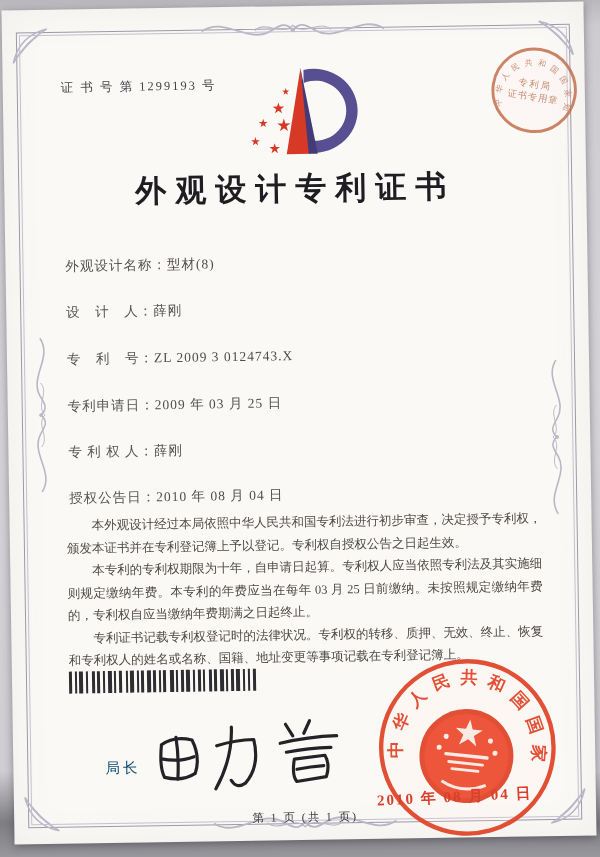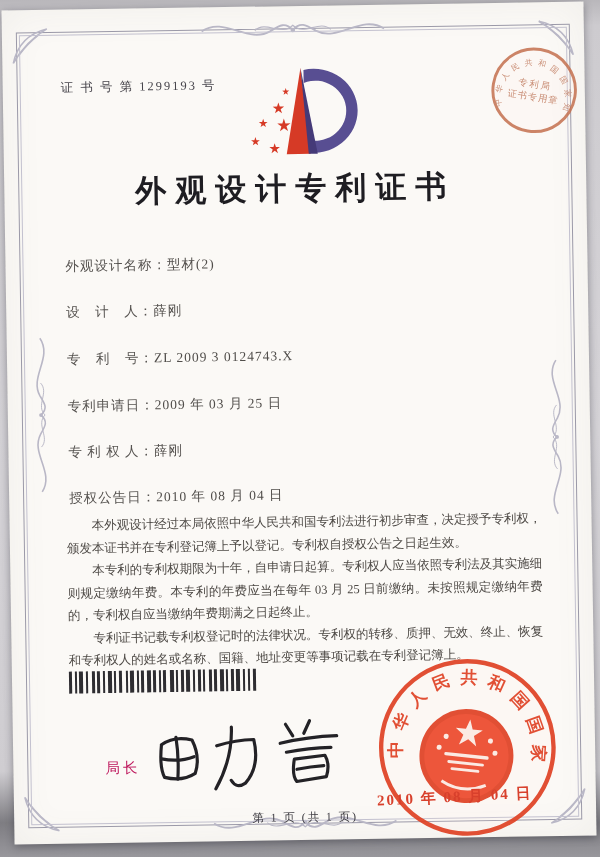--- a/index.html
+++ b/index.html
@@ -44,21 +44,21 @@
   .frow4{top:186px;} .frow5{top:232px;}
 
   .paras{position:absolute;left:57px;right:50px;top:505px;
     font-size:12.5px;line-height:22.5px;color:#4e4a46;text-align:justify;}
   .paras p{margin:0;text-indent:2em;}
 
   .barcode{position:absolute;left:57px;top:662px;height:22px;display:flex;align-items:stretch;}
   .barcode i{display:block;height:100%;}
   .barcode i.b{background:#2e2d31;}
 
-  .sig-label{position:absolute;left:92px;top:750px;font-size:14.5px;letter-spacing:3px;color:#be185d;}
+  .sig-label{position:absolute;left:92px;top:750px;font-size:14.5px;letter-spacing:3px;color:#0c4a6e;}
   .signature{position:absolute;left:130px;top:706px;}
 
   .office-seal{position:absolute;left:362px;top:652px;transform:rotate(7deg);opacity:.93;}
   .seal-date{position:absolute;left:363px;top:784px;font-size:15px;font-weight:bold;
     letter-spacing:2px;color:#d8402c;transform:rotate(-2deg);}
   .corner-seal{position:absolute;left:477px;top:34px;transform:rotate(10deg);opacity:.85;}
 
   .footer{position:absolute;left:0;right:0;top:804px;text-align:center;
     font-size:11.5px;letter-spacing:2px;color:#3a383e;}
 </style>
@@ -136,21 +136,21 @@
       <text x="38" y="66" font-size="15" fill="#d63a26">★</text>
       <text x="12" y="80" font-size="10" fill="#d63a26">★</text>
       <text x="30" y="88" font-size="12" fill="#d63a26">★</text>
       <text x="44" y="30" font-size="8" fill="#d63a26">★</text>
     </svg>
   </div>
 
   <div class="title">外观设计专利证书</div>
 
   <div class="fields">
-    <div class="frow frow0"><span class="lbl">外观设计名称：</span><span class="val">型材(2)</span></div>
+    <div class="frow frow0"><span class="lbl">外观设计名称：</span><span class="val">型材(8)</span></div>
     <div class="frow frow1"><span class="lbl">设　计　人：</span><span class="val">薛刚</span></div>
     <div class="frow frow2"><span class="lbl">专　利　号：</span><span class="val">ZL 2009 3 0124743.X</span></div>
     <div class="frow frow3"><span class="lbl">专利申请日：</span><span class="val">2009 年 03 月 25 日</span></div>
     <div class="frow frow4"><span class="lbl">专 利 权 人：</span><span class="val">薛刚</span></div>
     <div class="frow frow5"><span class="lbl">授权公告日：</span><span class="val">2010 年 08 月 04 日</span></div>
   </div>
 
   <div class="paras">
     <p>本外观设计经过本局依照中华人民共和国专利法进行初步审查，决定授予专利权，颁发本证书并在专利登记簿上予以登记。专利权自授权公告之日起生效。</p>
     <p>本专利的专利权期限为十年，自申请日起算。专利权人应当依照专利法及其实施细则规定缴纳年费。本专利的年费应当在每年 03 月 25 日前缴纳。未按照规定缴纳年费的，专利权自应当缴纳年费期满之日起终止。</p>

